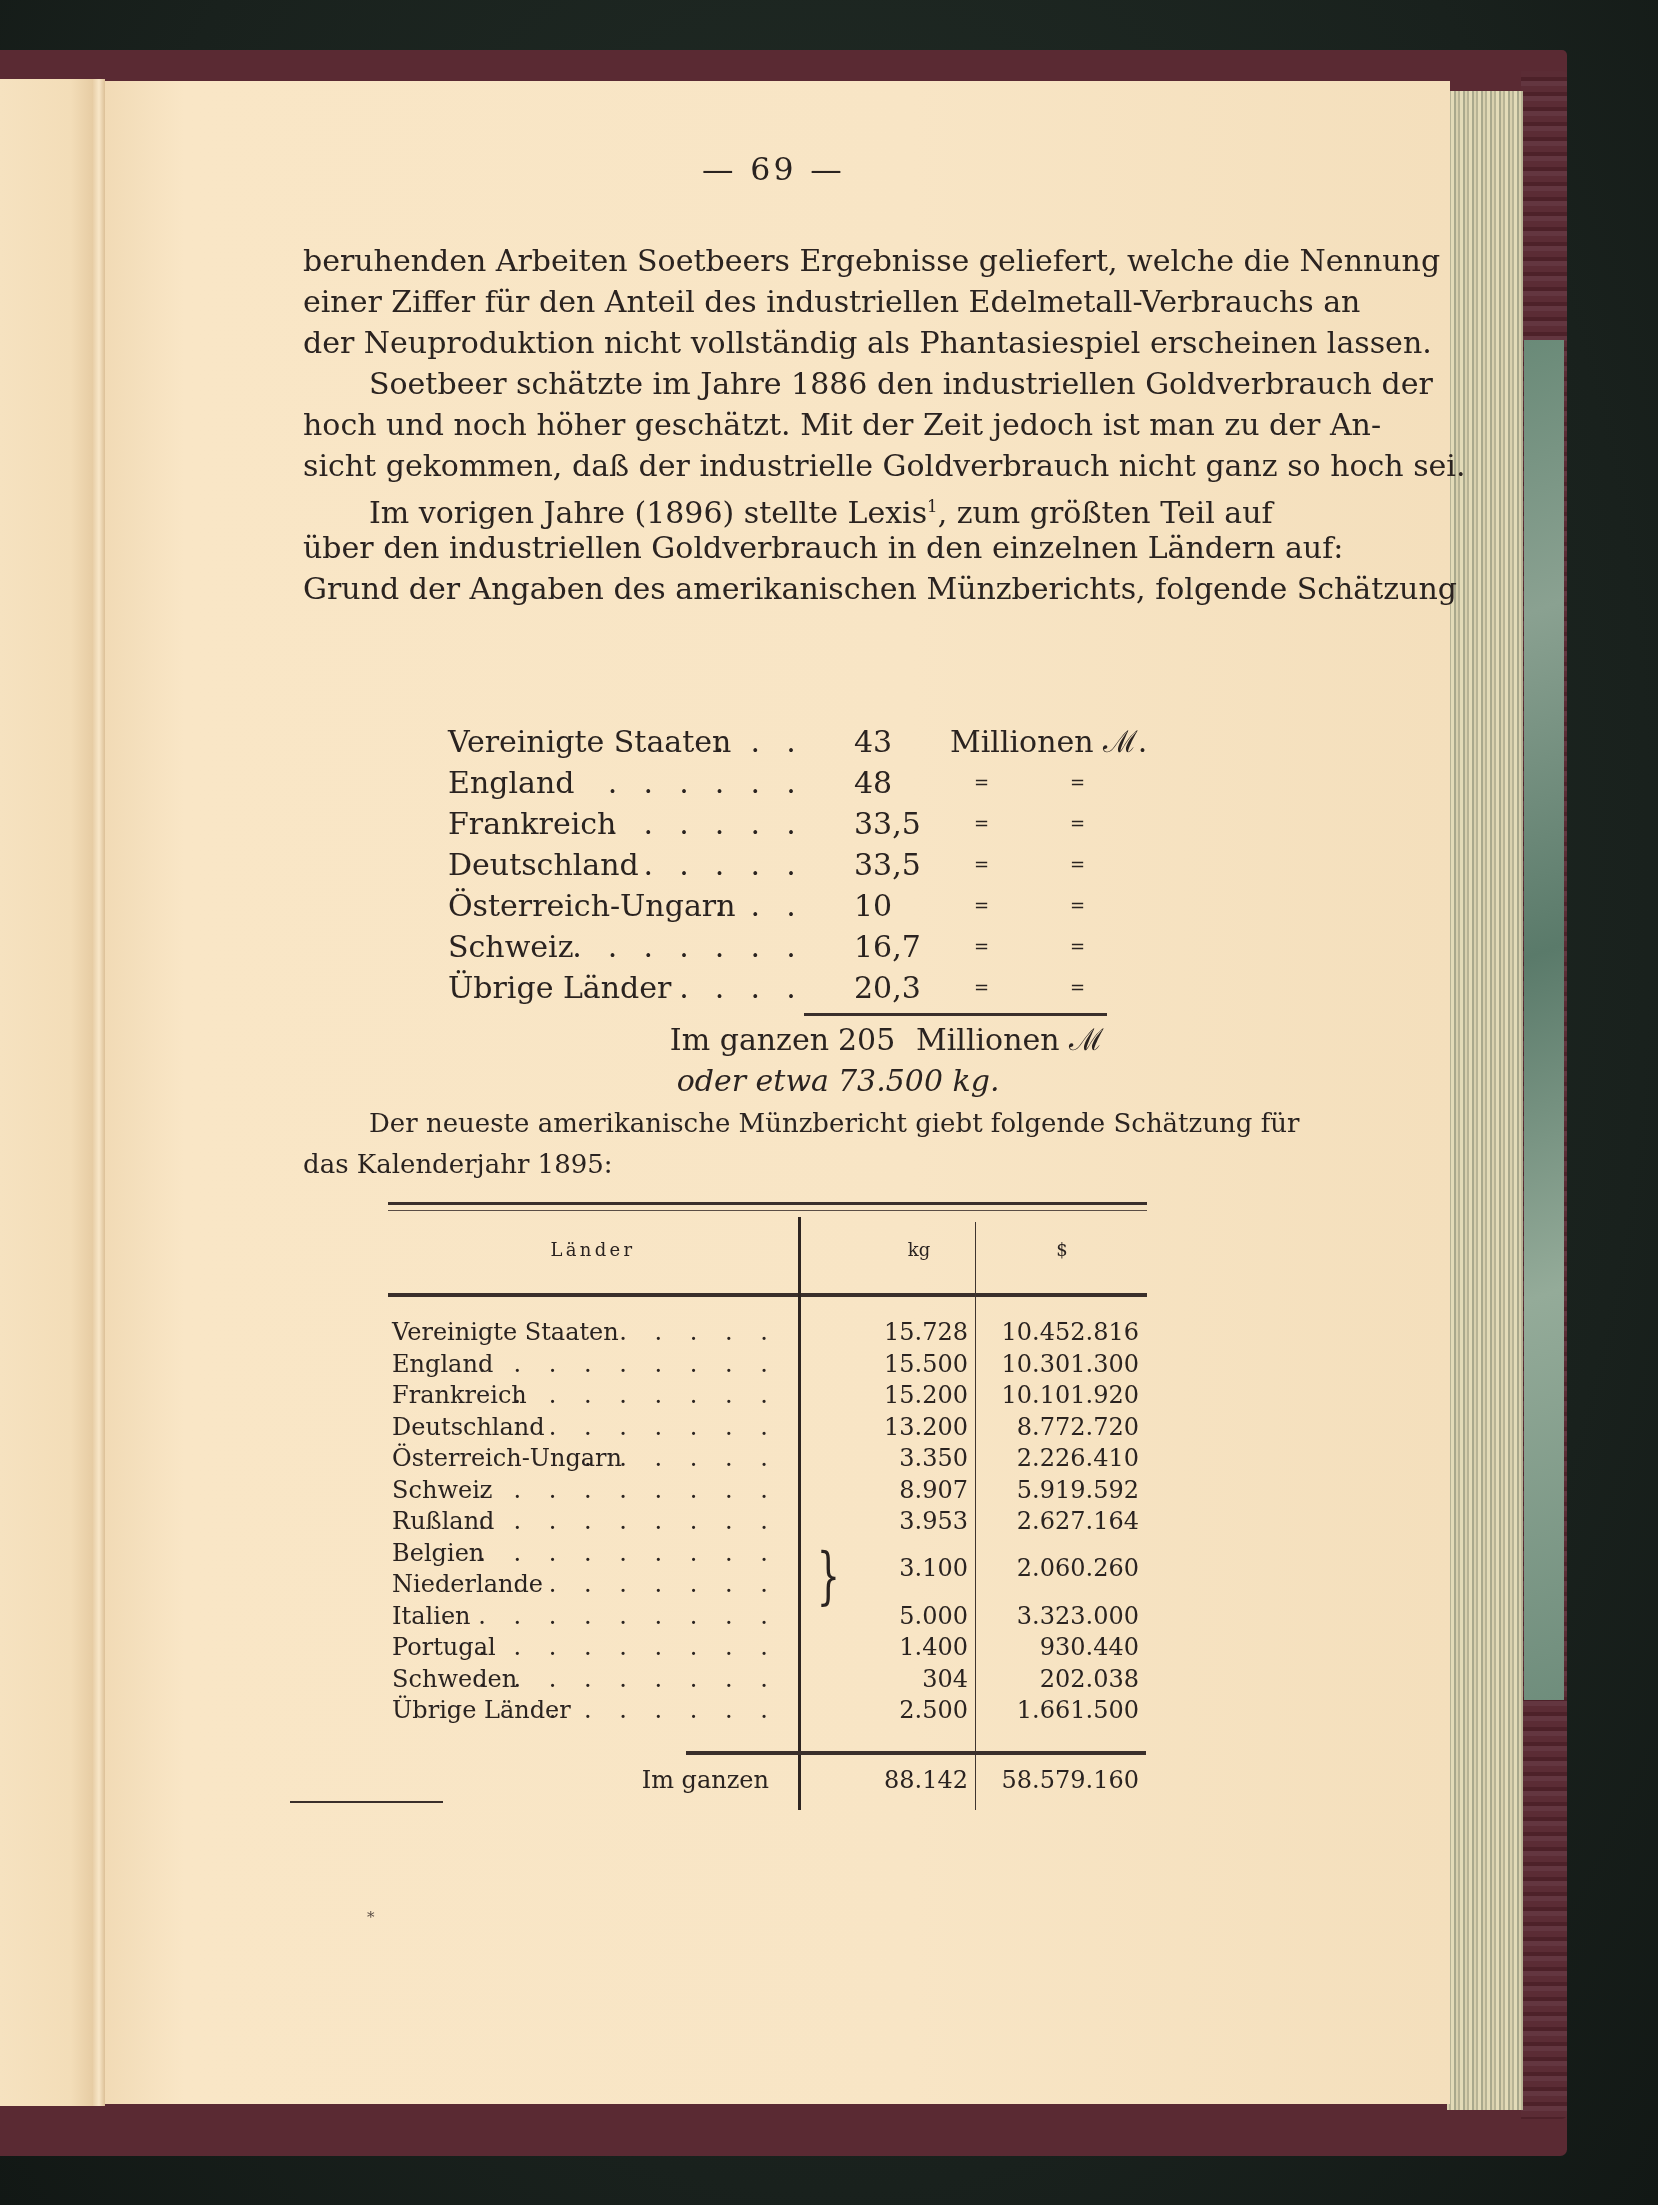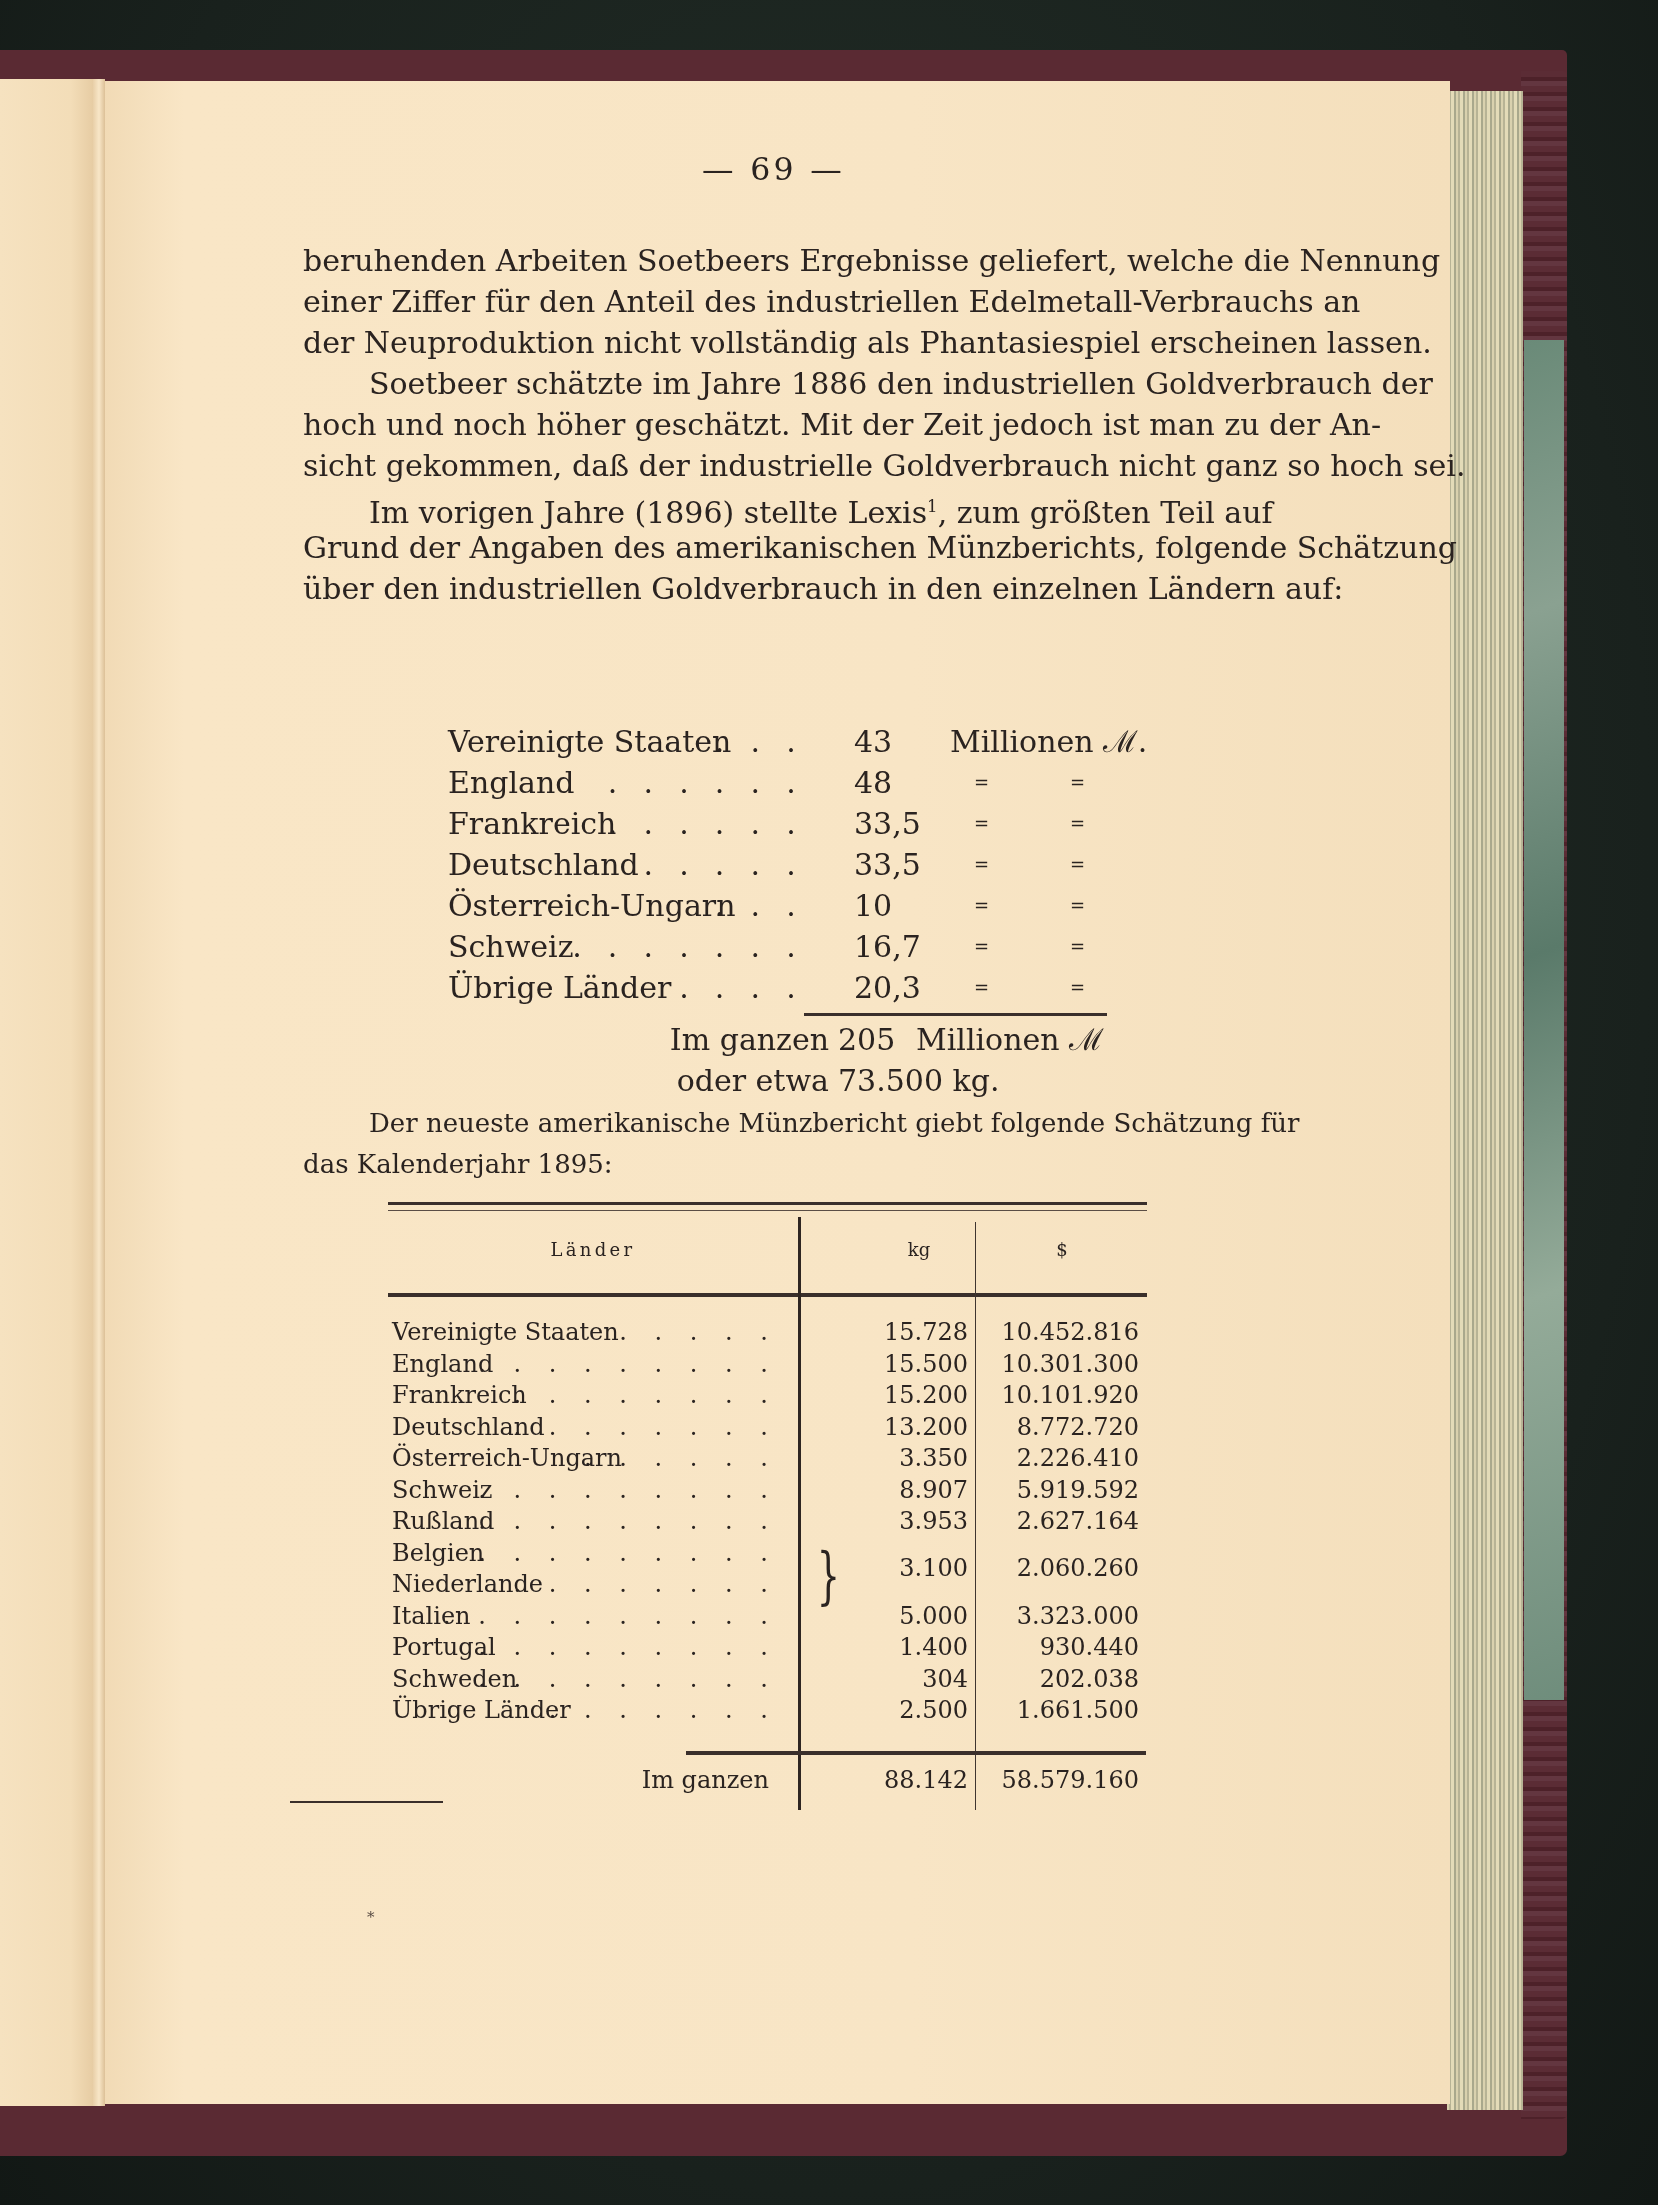--- a/index.html
+++ b/index.html
@@ -129,22 +129,22 @@
     <span class="line">einer Ziffer für den Anteil des industriellen Edelmetall-Verbrauchs an</span>
     <span class="line last">der Neuproduktion nicht vollständig als Phantasiespiel erscheinen lassen.</span>
   </div>
   <div>
     <span class="line indent">Soetbeer schätzte im Jahre 1886 den industriellen Goldverbrauch der</span>
     <span class="line">hoch und noch höher geschätzt. Mit der Zeit jedoch ist man zu der An-</span>
     <span class="line last">sicht gekommen, daß der industrielle Goldverbrauch nicht ganz so hoch sei.</span>
   </div>
   <div>
     <span class="line indent"><span>Im vorigen Jahre (1896) stellte Lexis</span><span class="sup">1</span><span>, zum größten Teil auf</span></span>
+    <span class="line last">über den industriellen Goldverbrauch in den einzelnen Ländern auf:</span>
     <span class="line">Grund der Angaben des amerikanischen Münzberichts, folgende Schätzung</span>
-    <span class="line last">über den industriellen Goldverbrauch in den einzelnen Ländern auf:</span>
   </div>
 </div>
 
 <div class="estimates">
   <div id="est-rows">
       <div class="est-row">
         <span class="country">Vereinigte Staaten</span>
         <span class="dots">. . .</span>
         <span class="val">43</span>
         <span class="unit">Millionen ℳ.</span>
@@ -192,21 +192,21 @@
         <span class="ditto2">=</span>
       </div>
     </div>
   <div class="est-rule"></div>
   <div class="est-total">
     <div style="position:absolute;top:0;height:41px;width:663px;">
       <span class="lbl">Im ganzen</span>
       <span class="v">205</span>
       <span class="u">Millionen ℳ</span>
     </div>
-    <div style="position:absolute;top:41px;height:41px;width:663px;">
+    <div style="position:absolute;top:41px;height:41px;width:663px;font-style:italic;">
       <span class="lbl">oder etwa</span>
       <span class="v">73.500 kg.</span>
     </div>
   </div>
 </div>
 
 <div class="para2">
   <span class="line indent">Der neueste amerikanische Münzbericht giebt folgende Schätzung für</span>
   <span class="line last">das Kalenderjahr 1895:</span>
 </div>

